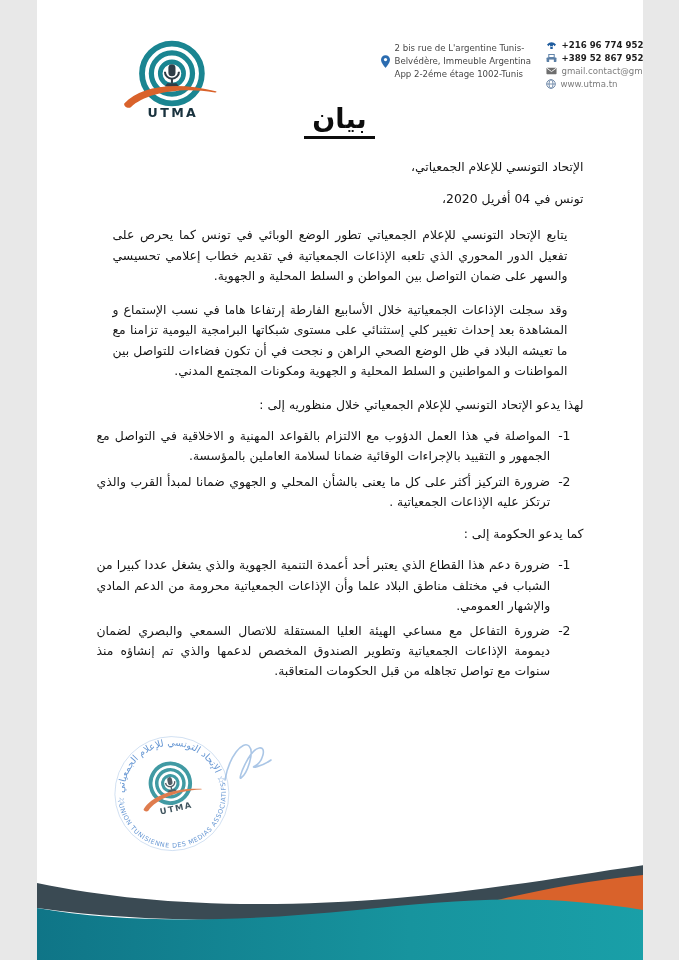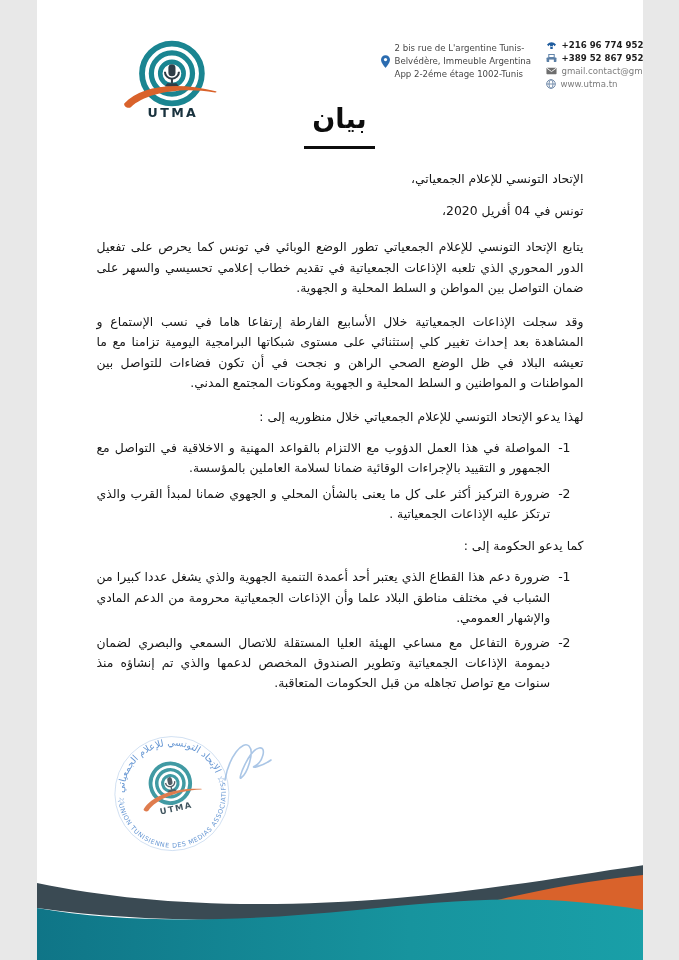--- a/index.html
+++ b/index.html
@@ -15,27 +15,27 @@
         font-size:8.6px;line-height:1.5;color:#474747;}
   .addr-lines{display:block;}
   .contacts{position:absolute;left:509px;top:4px;font-size:8.6px;}
   .contact-row{display:flex;align-items:center;gap:5px;margin-bottom:3px;}
   .contact-row.strong{color:#1d1d1d;font-weight:bold;}
   .contact-row.light{color:#7c7c7c;}
   .cicon{flex:0 0 auto;display:inline-flex;align-items:center;}
   
   .title-wrap{position:absolute;top:103px;left:0;width:100%;text-align:center;}
   .doc-title{display:inline-block;font-size:27px;font-weight:bold;color:#0d0d0d;
-             border-bottom:3px solid #0d0d0d;padding:0 8px 12px;line-height:1.15;}
+             border-bottom:3px solid #0d0d0d;padding:0 8px 2px;line-height:1.15;}
   
   .body-text{position:absolute;top:157px;right:59px;left:60px;direction:rtl;
              font-size:12.4px;line-height:1.63;text-align:right;}
-  .org-line{margin:12px 0 12px;}
+  .org-line{margin:0 0 12px;}
   .date-line{margin:0 0 16px;text-align:right;}
-  .p-justify{text-align:justify;margin:0 0 14px;}
+  .p-justify{text-align:justify;margin:0 16px 14px;}
   .intro{margin:2px 0 11px;}
   .num-list{margin:0 0 12px;padding-right:13px;}
   .num-item{display:flex;gap:8px;text-align:justify;margin-bottom:5px;}
   .num-item .num{white-space:nowrap;flex:0 0 auto;}
   .num-item .itxt{flex:1;}
   
   .sig{position:absolute;left:62px;top:662px;direction:rtl;text-align:left;
        font-weight:bold;font-size:12.6px;line-height:1.5;color:#121210;}
   .sig .sig-name{margin-top:12px;padding-left:8px;}
   

